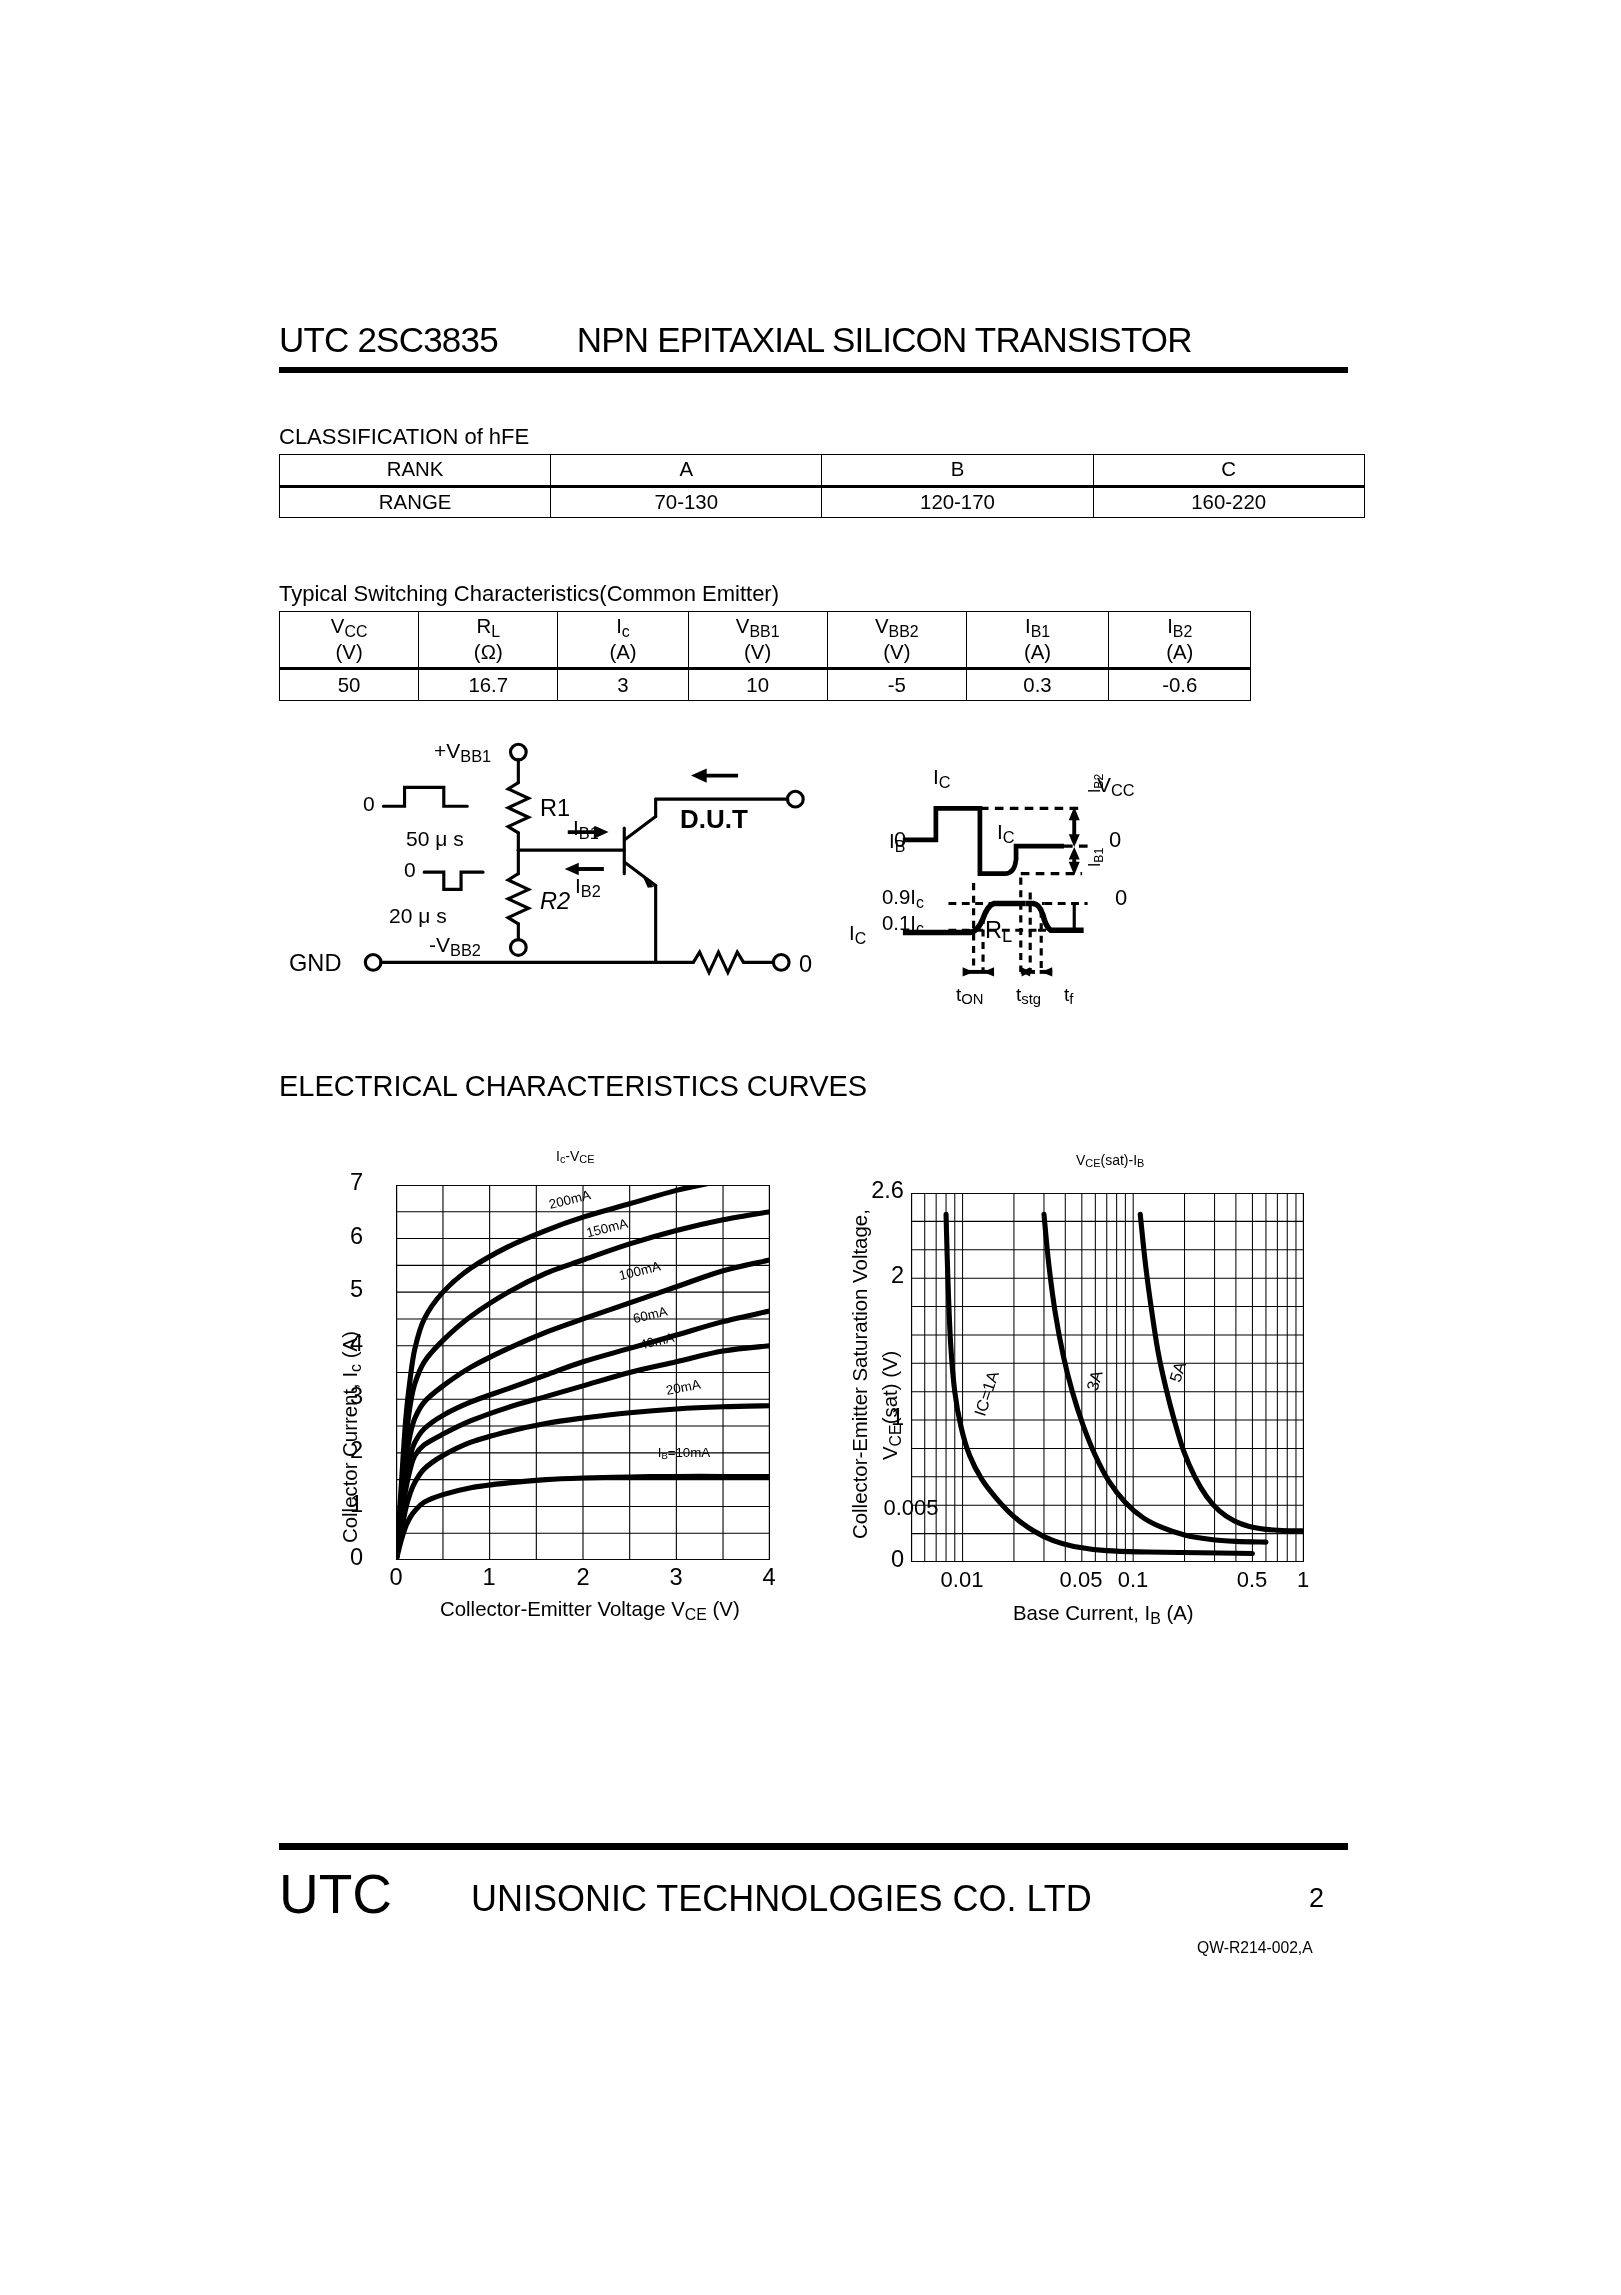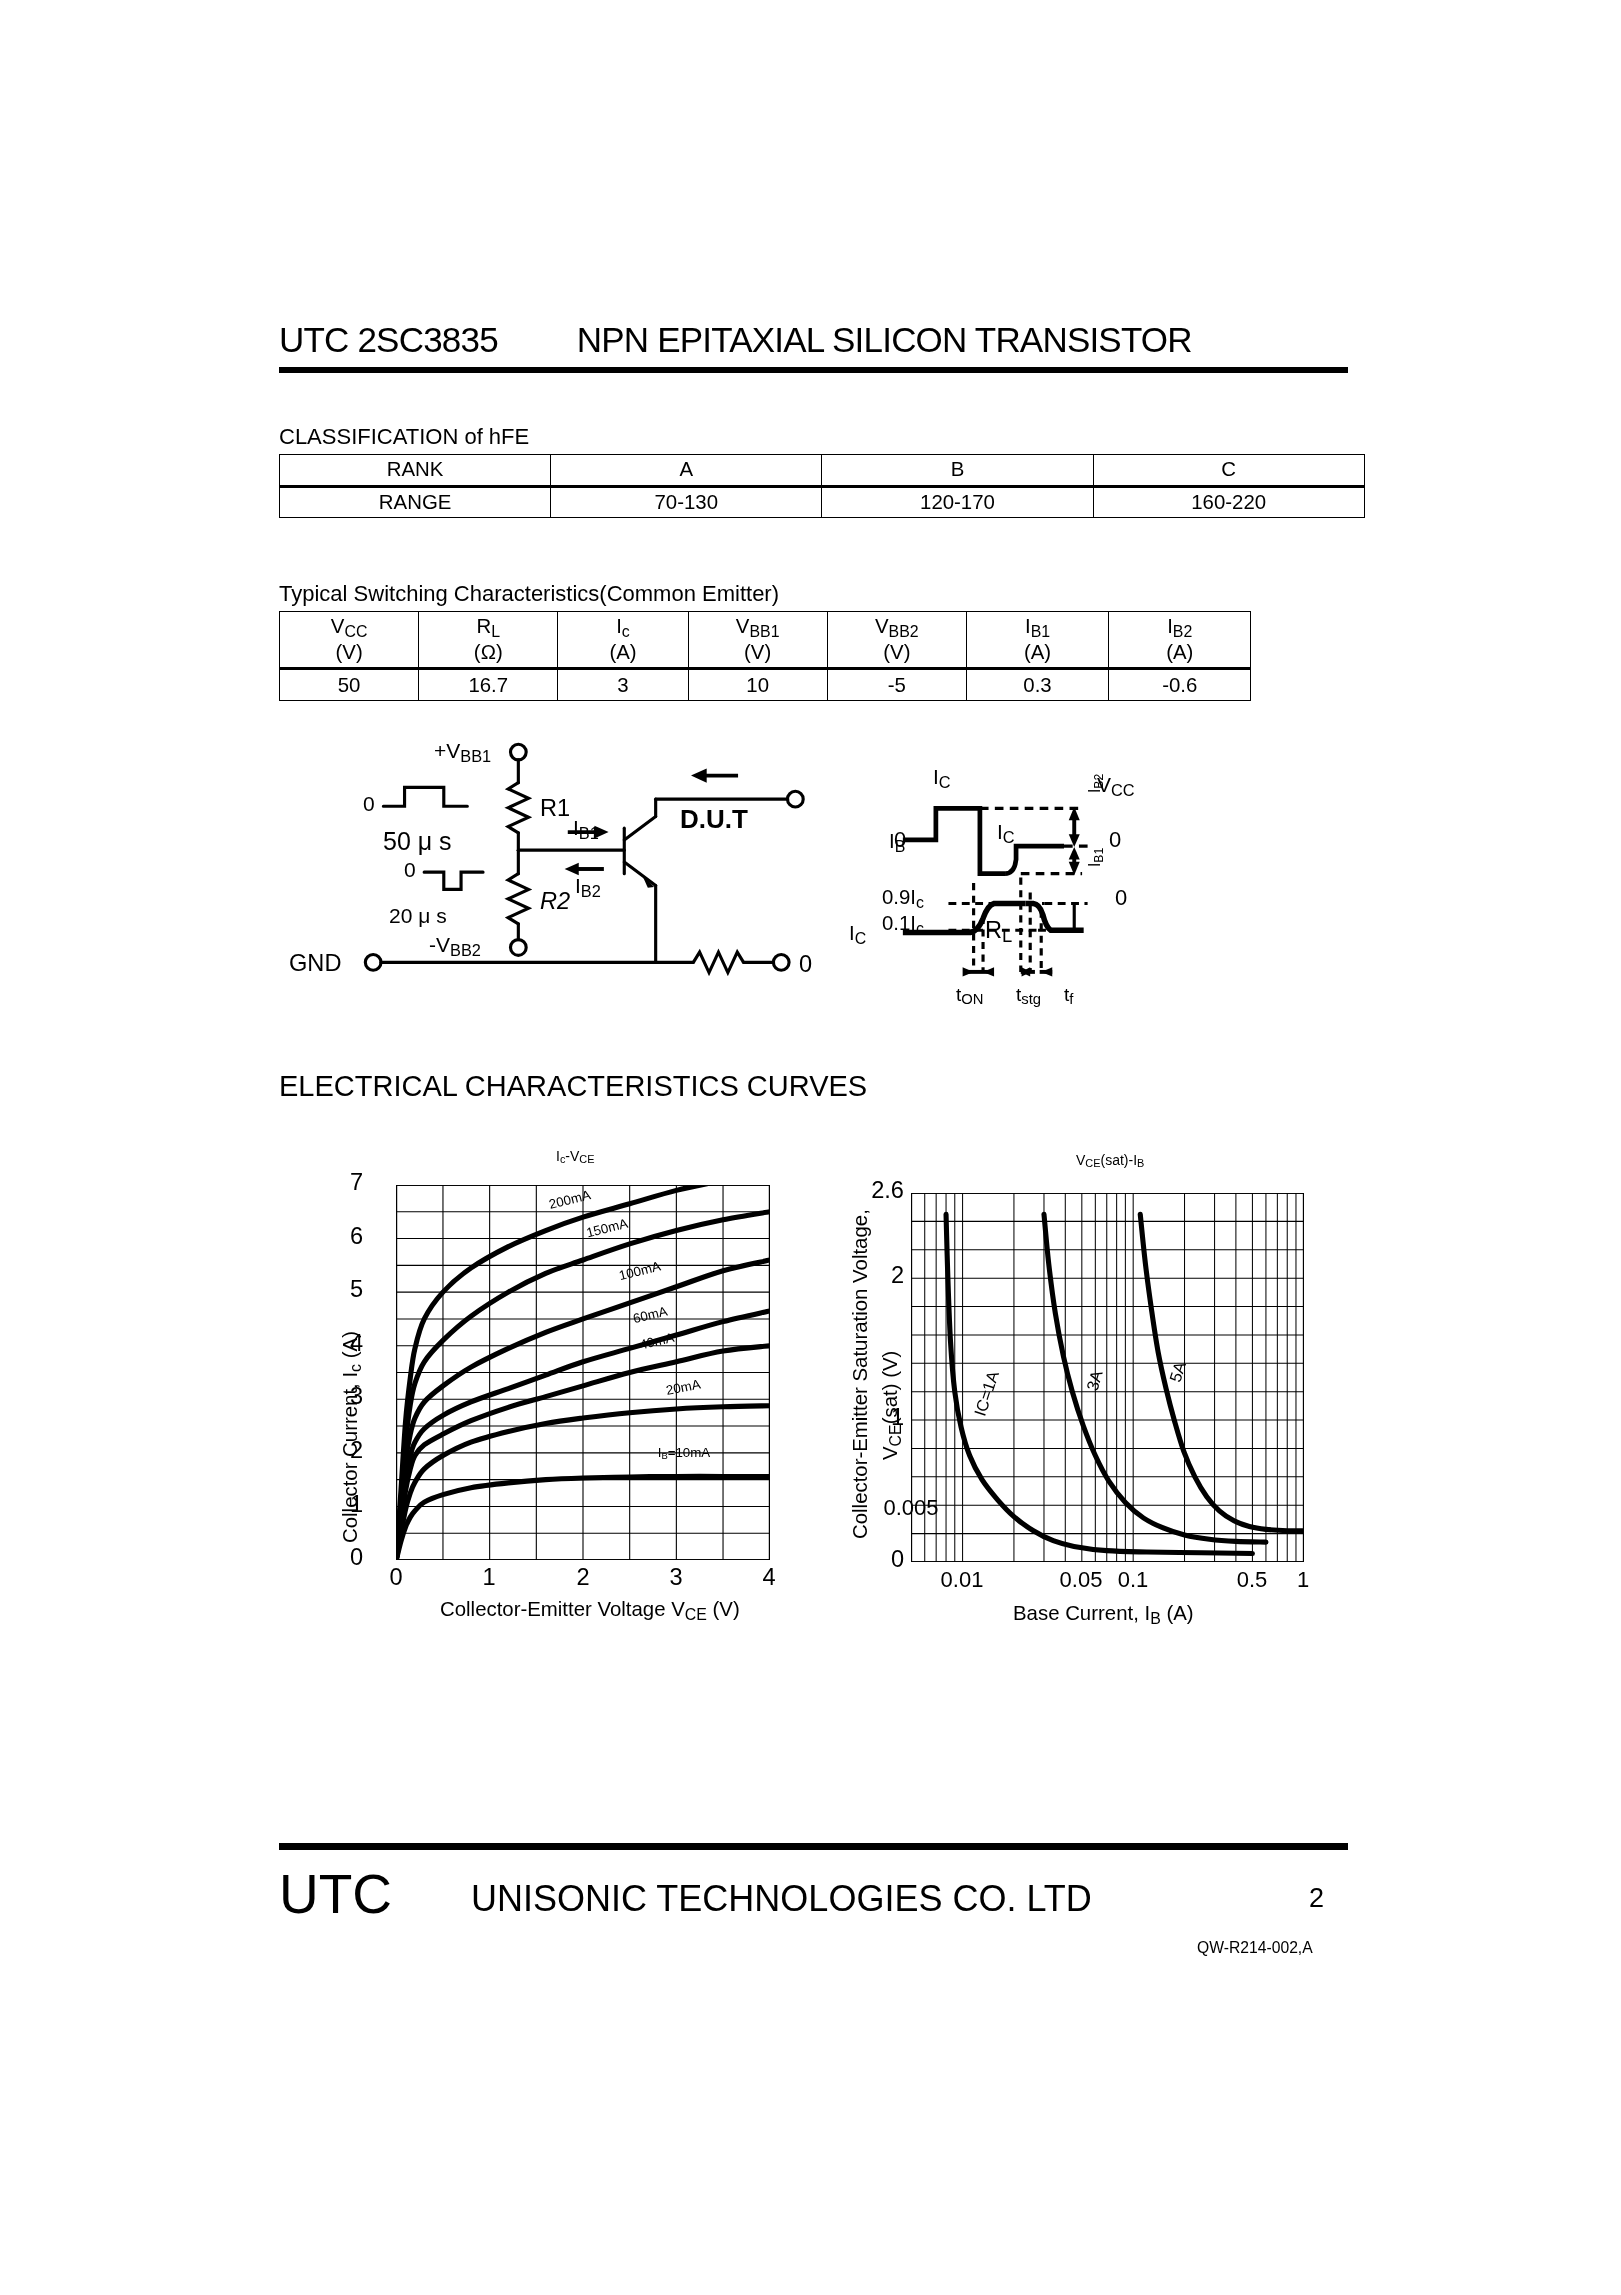--- a/index.html
+++ b/index.html
@@ -173,21 +173,21 @@
 
       <g stroke="#000" stroke-width="5">
           <line x1="537" y1="53" x2="585" y2="53"></line>
         </g>
       <polygon points="525,53 545,44 545,62" fill="#000"></polygon>
     </svg>
   </div>
 
   <div style="position:absolute;left:434px;top:739px;font-size:21px;"><span>+V</span><sub class="sc">BB1</sub></div>
   <div style="position:absolute;left:363px;top:792px;font-size:21px;">0</div>
-  <div style="position:absolute;left:383px;top:827px;font-size:25px;">50 μ s</div>
+  <div style="position:absolute;left:406px;top:827px;font-size:21px;">50 μ s</div>
   <div style="position:absolute;left:404px;top:858px;font-size:21px;">0</div>
   <div style="position:absolute;left:389px;top:904px;font-size:21px;">20 μ s</div>
   <div style="position:absolute;left:429px;top:933px;font-size:21px;"><span>-V</span><sub class="sc">BB2</sub></div>
   <div style="position:absolute;left:540px;top:795px;font-size:23.6px;">R1</div>
   <div style="position:absolute;left:540px;top:888px;font-size:23.6px;font-style:italic;">R2</div>
   <div style="position:absolute;left:573px;top:816px;font-size:21px;"><span>I</span><sub class="sc">B1</sub></div>
   <div style="position:absolute;left:575px;top:874px;font-size:21px;"><span>I</span><sub class="sc">B2</sub></div>
   <div style="position:absolute;left:997px;top:820px;font-size:21px;"><span>I</span><sub class="sc">C</sub></div>
   <div style="position:absolute;left:933px;top:765px;font-size:21px;"><span>I</span><sub class="sc">C</sub></div>
   <div style="position:absolute;left:1097px;top:773px;font-size:21px;"><span>V</span><sub class="sc">CC</sub></div>

